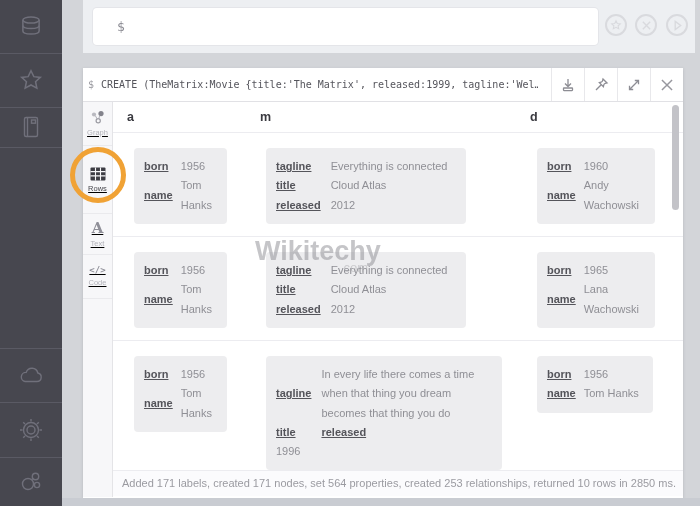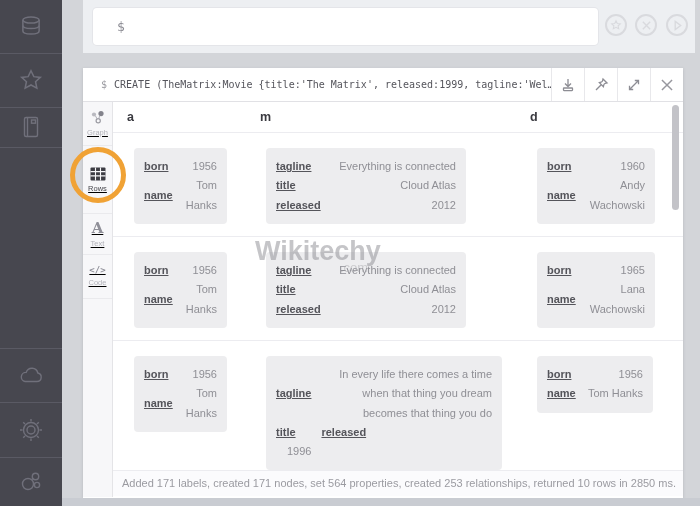--- a/index.html
+++ b/index.html
@@ -23,21 +23,21 @@
   .cmd-prompt { position:absolute; left:24px; top:0; line-height:37px; color:#8a8a92;
                 font-family:"DejaVu Sans Mono", monospace; font-size:13px; }
   .circle-btn { position:absolute; top:14px; width:22px; height:22px; border:2px solid #d9dade;
                 border-radius:50%; display:flex; align-items:center; justify-content:center; }
   .circle-btn svg { stroke:#d9dade; fill:none; stroke-width:1.4; }
 
   
   .frame { position:absolute; left:83px; top:68px; width:600px; height:430px; background:#ffffff;
            box-shadow:0 1px 3px rgba(60,60,70,.18); }
   .frame-header { position:relative; height:34px; border-bottom:1px solid #e1e1e5; }
-  .query-line { position:absolute; left:18px; top:0; width:450px; line-height:33px; white-space:nowrap;
+  .query-line { position:absolute; left:5px; top:0; width:450px; line-height:33px; white-space:nowrap;
                 overflow:hidden; font-family:"DejaVu Sans Mono", monospace; font-size:10px; color:#55555c; }
   .query-line .q-prompt { color:#9a9aa0; margin-right:7px; }
   .frame-tools { position:absolute; right:0; top:0; height:33px; display:flex; }
   .tool { width:33px; height:33px; border-left:1px solid #e8e8eb; display:flex; align-items:center; justify-content:center; }
   .tool svg { stroke:#8d8d94; fill:none; stroke-width:1.3; }
 
   .frame-body { display:flex; height:395px; }
 
   
   .tabstrip { width:30px; background:#f7f7f9; border-right:1px solid #e4e4e7; }
@@ -53,21 +53,21 @@
   .thead { height:31px; border-bottom:1px solid #ececf0; position:relative; }
   .thead span { position:absolute; top:0; line-height:30px; font-weight:bold; font-size:12.5px; color:#3a3a40; }
   .col-a { left:14px; } .col-m { left:147px; } .col-d { left:417px; }
   .trow { position:relative; border-bottom:1px solid #ececf0; }
   .r1,.r2 { height:104px; } .r3 { height:130px; }
 
   .card { position:absolute; top:15px; background:#ededef; border-radius:4px; padding:9px 10px;
           font-size:11px; display:grid; grid-template-columns:max-content 1fr; column-gap:8px;
           row-gap:0; align-items:center; line-height:1.75; }
   .card .k { font-weight:bold; color:#54545a;text-decoration:underline; }
-  .card .v { color:#8f8f95; min-width:0;text-align:right; }
+  .card .v { color:#8f8f95; min-width:0; }
   .card-a { left:21px;  width:93px; }
   .card-m { left:153px; width:200px; column-gap:10px; }
   .card-d { left:424px; width:118px; }
   .card-m3 { left:153px; width:236px; column-gap:10px; }
   .card-d3 { left:424px; width:116px; }
 
   .status { height:25px; background:#fbfbfd; line-height:25px; padding-left:9px;
             font-size:11px; color:#9b9ba1; white-space:nowrap; overflow:hidden; }
 
   .scrollbar { position:absolute; right:4px; top:3px; width:7px; height:105px;

